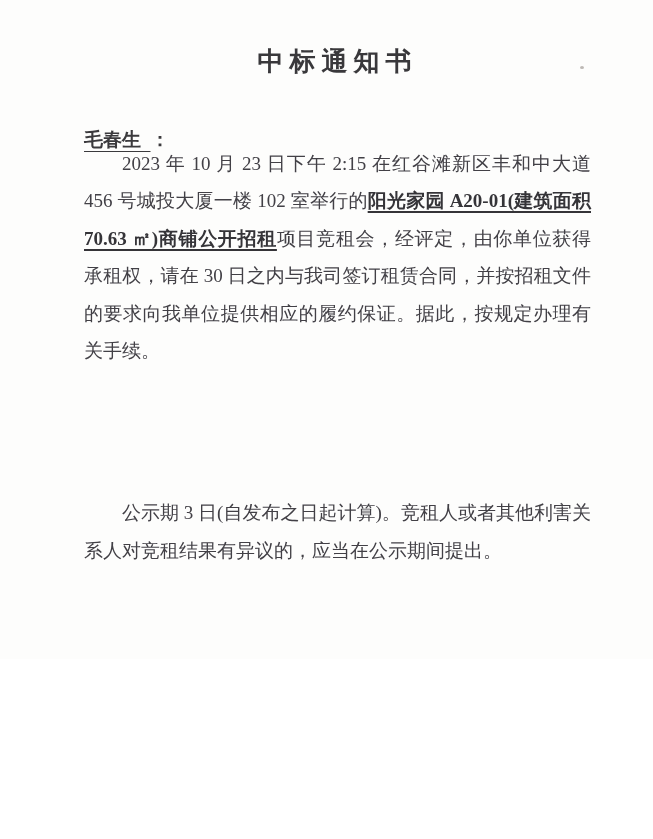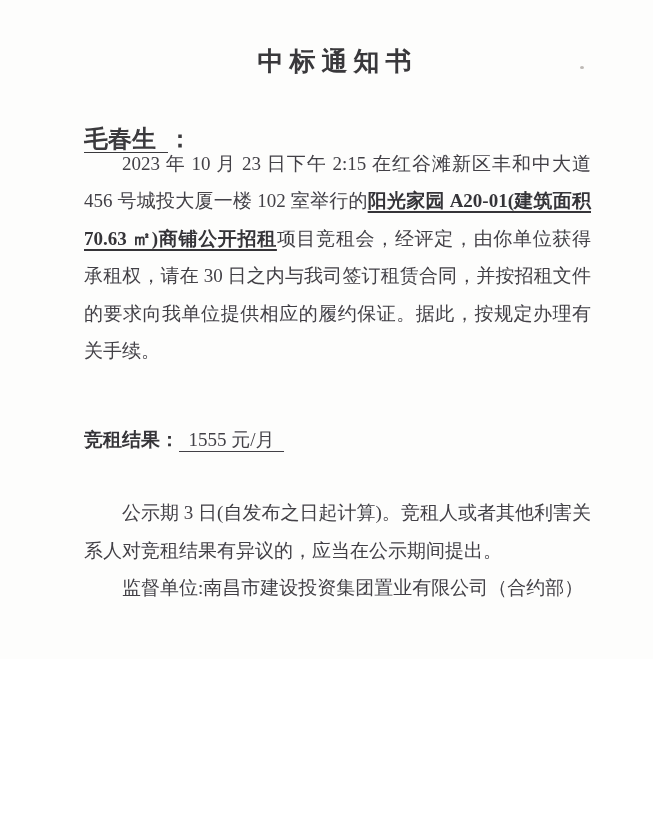--- a/index.html
+++ b/index.html
@@ -13,21 +13,21 @@
   }
   .title{
     position:absolute;top:44px;left:84px;width:507px;
     text-align:center;
     font-size:26px;font-weight:700;letter-spacing:6px;
     color:#39383b;
   }
   .speck{position:absolute;left:580px;top:66px;width:4px;height:3px;border-radius:50%;background:#bdb9b5;}
   .col{position:absolute;left:84px;width:507px;}
   p.flow{margin:0;}
-  .addressee{top:121px;font-size:24px;font-weight:700;line-height:37px;color:#3b3a3d;}
+  .addressee{top:121px;font-size:19px;font-weight:700;line-height:37px;color:#3b3a3d;}
   .addressee .name{text-decoration:underline;text-underline-offset:5px;text-decoration-thickness:1.4px;}
   .p1{top:145px;font-size:19px;line-height:37.4px;text-align:justify;text-indent:2em;}
   .hl{font-weight:700;color:#353438;text-decoration:underline;text-underline-offset:4px;text-decoration-thickness:1.6px;}
   .result{top:421px;font-size:19px;line-height:37px;}
   .result .rlabel{font-weight:700;color:#353438;}
   .result .value{font-weight:400;text-decoration:underline;text-underline-offset:5px;text-decoration-thickness:1.4px;}
   .notice-block{top:494px;font-size:19px;line-height:37.6px;}
   .notice{text-align:justify;text-indent:2em;}
   .ind{text-indent:2em;}
   .sig{position:absolute;left:213px;top:727px;font-size:19px;letter-spacing:0.5px;white-space:nowrap;}
@@ -43,25 +43,23 @@
 
 <div class="page">
 
   <div class="title">中标通知书</div>
   <div class="speck"></div>
 
   <div class="col addressee"><span class="name">毛春生&nbsp;&nbsp;</span><span>：</span></div>
 
   <p class="col p1 flow"><span>2023 年 10 月 23 日下午 2:15 在红谷滩新区丰和中大道 456 号城投大厦一楼 102 室举行的</span><span class="hl">阳光家园 A20-01(建筑面积 70.63 ㎡)商铺公开招租</span><span>项目竞租会，经评定，由你单位获得承租权，请在 30 日之内与我司签订租赁合同，并按招租文件的要求向我单位提供相应的履约保证。据此，按规定办理有关手续。</span></p>
 
-  <div class="col result"><span class="rlabel">竞租结果：</span><span class="value">&nbsp;&nbsp;1555 元/月&nbsp;&nbsp;</span></div>
 
   <div class="col notice-block">
     <p class="notice flow">公示期 3 日(自发布之日起计算)。竞租人或者其他利害关系人对竞租结果有异议的，应当在公示期间提出。</p>
-    <p class="ind flow">监督单位:南昌市建设投资集团置业有限公司（合约部）</p>
   </div>
 
   <div class="sig">招租人：南昌市建设投资集团置业有限公司</div>
   <div class="date">2023 年 10 月 24 日</div>
 
   <svg class="seal" id="seal-svg" viewBox="0 0 150 150" aria-hidden="true">
     <circle id="seal-circle" cx="75" cy="75" r="69" fill="none" stroke-width="4.5" stroke="#d23a2c"></circle>
     <polygon id="seal-star" points="75,48 81.35,66.26 100.68,66.66 85.27,78.34 90.87,96.84 75,85.8 59.13,96.84 64.73,78.34 49.32,66.66 68.65,66.26" fill="#d23a2c"></polygon>
     <g id="seal-company">
         <text x="28.873118763001685" y="104.95514692582648" transform="rotate(-123 28.873118763001685 104.95514692582648)" text-anchor="middle" dominant-baseline="central" font-size="15" font-weight="700" fill="#d23a2c">南</text>

